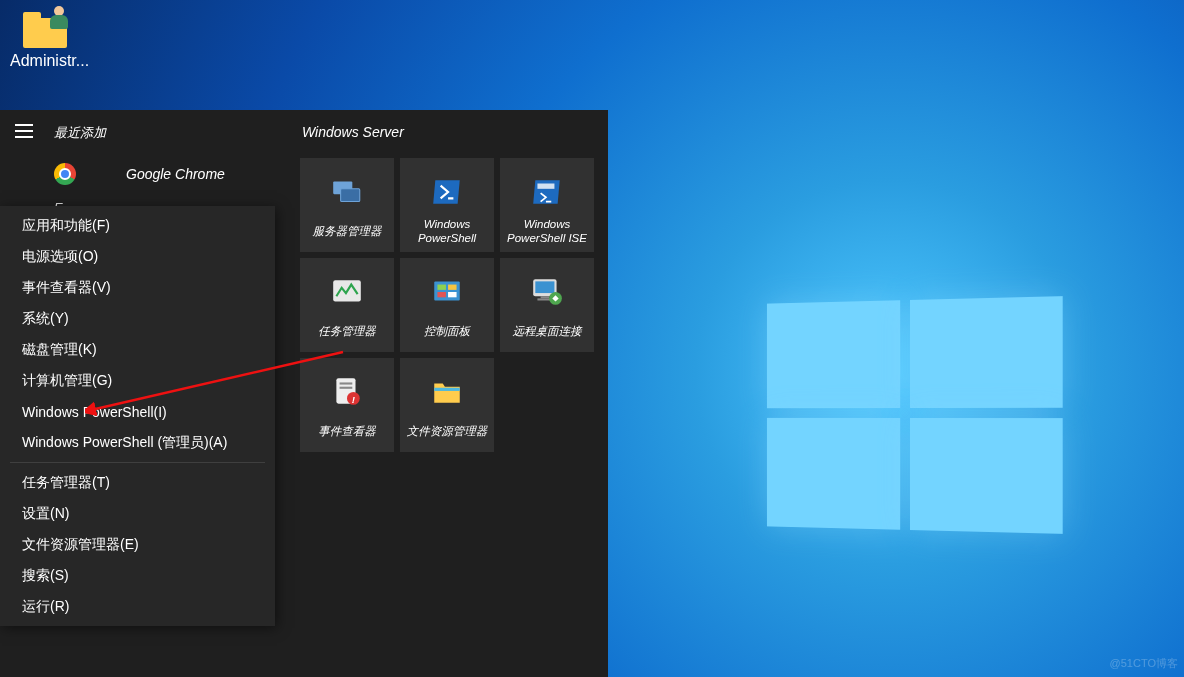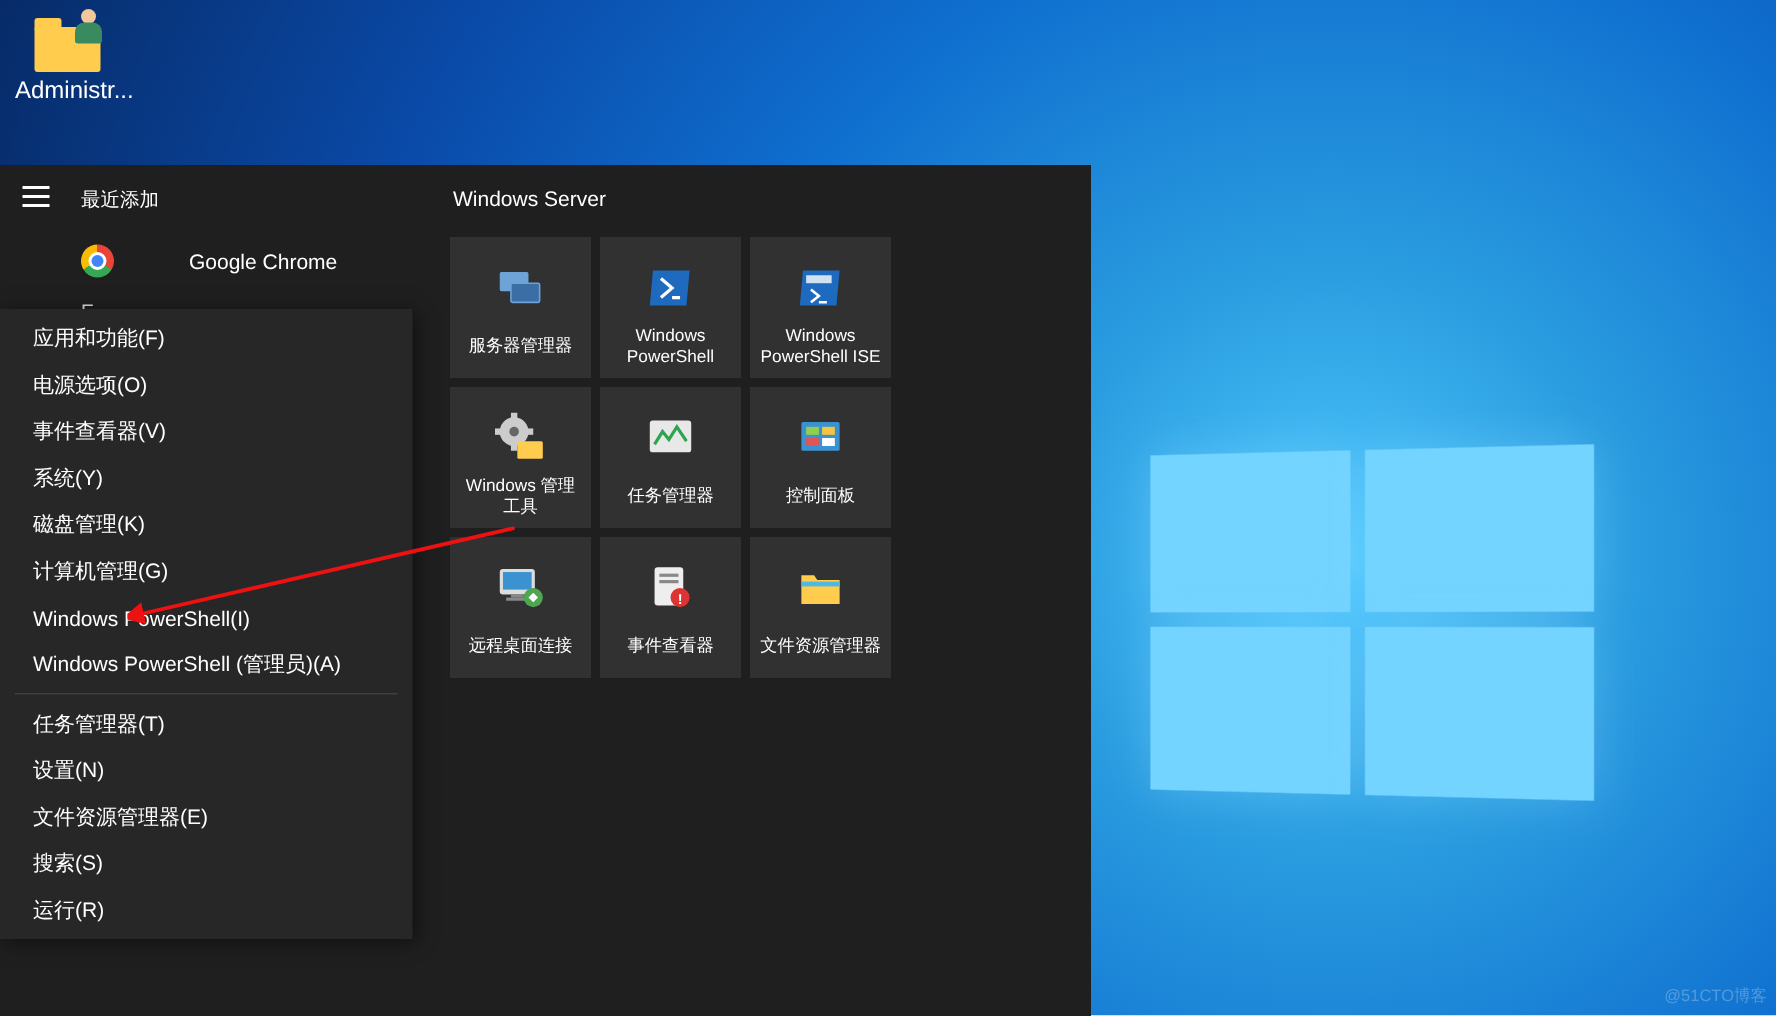--- a/index.html
+++ b/index.html
@@ -25,22 +25,22 @@
   .desktop-icon { position:absolute; left:10px; top:10px; width:70px; text-align:center; color:#fff; font-size:16px; }
   .desktop-icon .ico { width:44px; height:38px; margin:0 auto 4px; position:relative; }
   .folder-shape { width:44px; height:30px; background:#ffcc4d; border-radius:2px; position:absolute; bottom:0; }
   .folder-shape::before { content:""; position:absolute; top:-6px; left:0; width:18px; height:8px; background:#ffcc4d; border-radius:2px 2px 0 0; }
   .person-shape { position:absolute; right:-2px; top:-4px; width:20px; height:26px; }
   .person-shape .head { width:10px; height:10px; background:#f2c79a; border-radius:50%; margin:0 auto; }
   .person-shape .body { width:18px; height:14px; background:#3a8a5f; border-radius:6px 6px 2px 2px; margin: -1px auto 0; }
 
   
   .start-menu {
-    position: absolute; left:0; top:110px; width:727px; height:567px;
-    background: #1f1f1f; color:#fff; display:flex;
+    position: absolute; left:0; top:110px; width:608px; height:567px;
+    background: #1f1f1f; color:#fff; display:flex;font-style:italic;
   }
   .start-left { width:48px; display:flex; flex-direction:column; align-items:center; padding-top:14px; }
   .hamburger { width:18px; height:14px; display:flex; flex-direction:column; justify-content:space-between; cursor:pointer; }
   .hamburger span { height:2px; background:#fff; }
 
   .start-apps { width:252px; padding-top:14px; font-size:14px; }
   .apps-header { color:#fff; font-size:13px; margin-bottom:14px; padding-left:6px; }
   .app-row { display:flex; align-items:center; height:36px; padding-left:6px;gap:36px; }
   .chrome-icon { width:22px; height:22px; border-radius:50%; position:relative; margin-right:14px;
     background: conic-gradient(#e94435 0 120deg, #34a853 120deg 240deg, #fabb05 240deg 360deg); }
@@ -133,36 +133,20 @@
       </div>
       <div class="tile">
         <div class="t-icon">
           <svg viewBox="0 0 32 32">
               <path d="M5 5 L28 5 L26 27 L3 27 Z" fill="#1d6abf"></path>
               <rect x="7" y="8" width="16" height="5" fill="#fff" opacity="0.8"></rect>
               <path d="M10 17 L15 21 L10 25 M15 25 L20 25" stroke="#fff" stroke-width="1.6" fill="none"></path>
             </svg>
         </div>
         <div class="tile-text">Windows PowerShell ISE</div>
-      </div>
-      <div class="tile">
-        <div class="t-icon">
-          <svg viewBox="0 0 32 32">
-              <circle cx="12" cy="12" r="9" fill="#ccc"></circle>
-              <circle cx="12" cy="12" r="3" fill="#666"></circle>
-              <g fill="#ccc">
-                <rect x="10" y="0" width="4" height="6"></rect>
-                <rect x="10" y="18" width="4" height="6"></rect>
-                <rect x="0" y="10" width="6" height="4"></rect>
-                <rect x="18" y="10" width="6" height="4"></rect>
-              </g>
-              <rect x="14" y="18" width="16" height="11" rx="1" fill="#ffcc4d"></rect>
-            </svg>
-        </div>
-        <div class="tile-text">Windows 管理工具</div>
       </div>
       <div class="tile">
         <div class="t-icon">
           <svg viewBox="0 0 32 32">
               <rect x="3" y="5" width="26" height="20" rx="2" fill="#e8e8e8"></rect>
               <path d="M6 20 L11 12 L15 17 L20 9 L26 18" stroke="#2da44e" stroke-width="2" fill="none"></path>
             </svg>
         </div>
         <div class="tile-text">任务管理器</div>
       </div>

